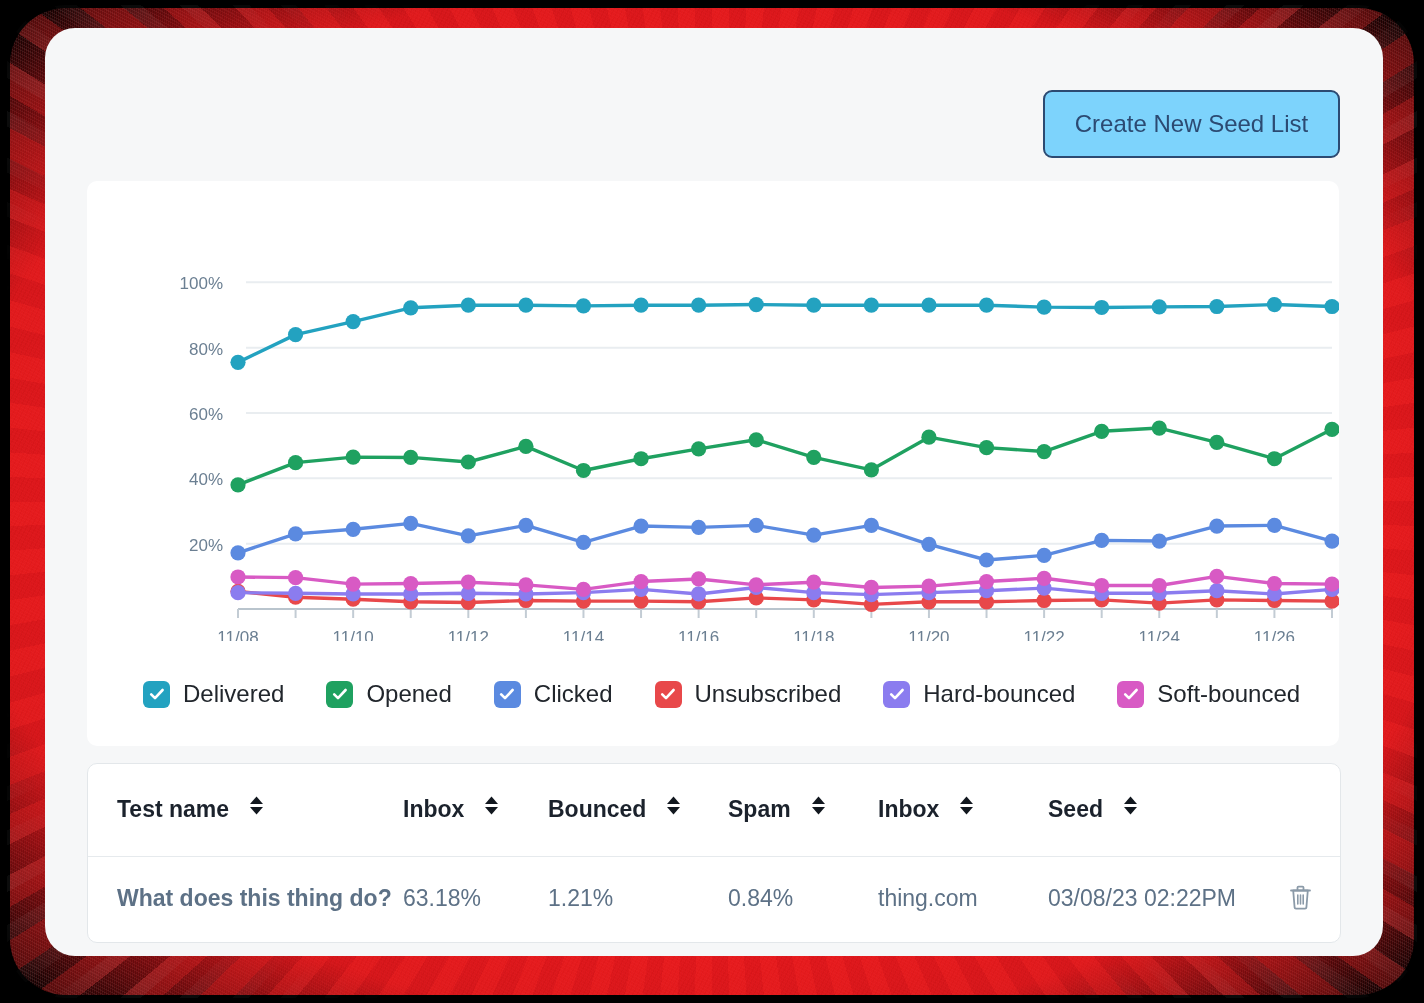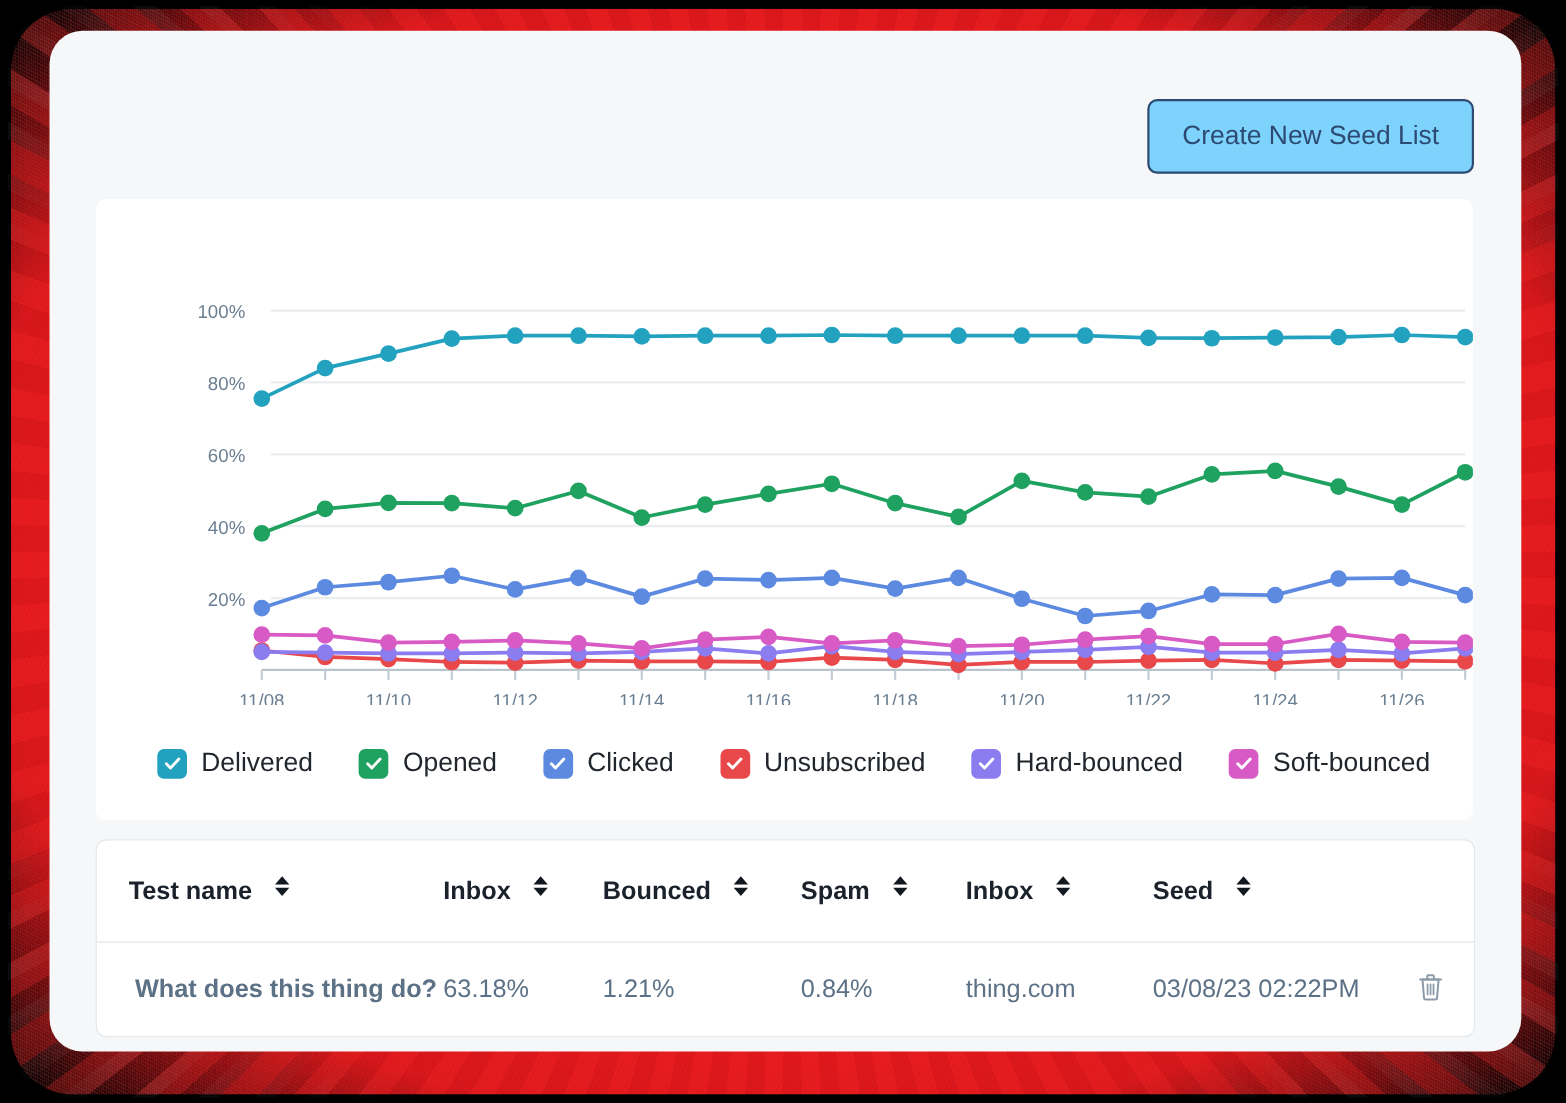--- a/index.html
+++ b/index.html
@@ -197,21 +197,21 @@
     vertical-align: middle;
   }
   td.test-name { color: #546a80; font-weight: bold; }
   .trash-btn {
     background: none;
     border: 0;
     padding: 0;
     cursor: pointer;
     display: block;
   }
-  .col-pad-1 { padding-left: 29px !important; text-align: center; }
+  .col-pad-1 { padding-left: 29px !important; }
 </style>
 </head>
 <body>
 
 <div id="frame">
   <div id="grain"></div>
 
   <div id="app">
 
     <div class="page-header">

